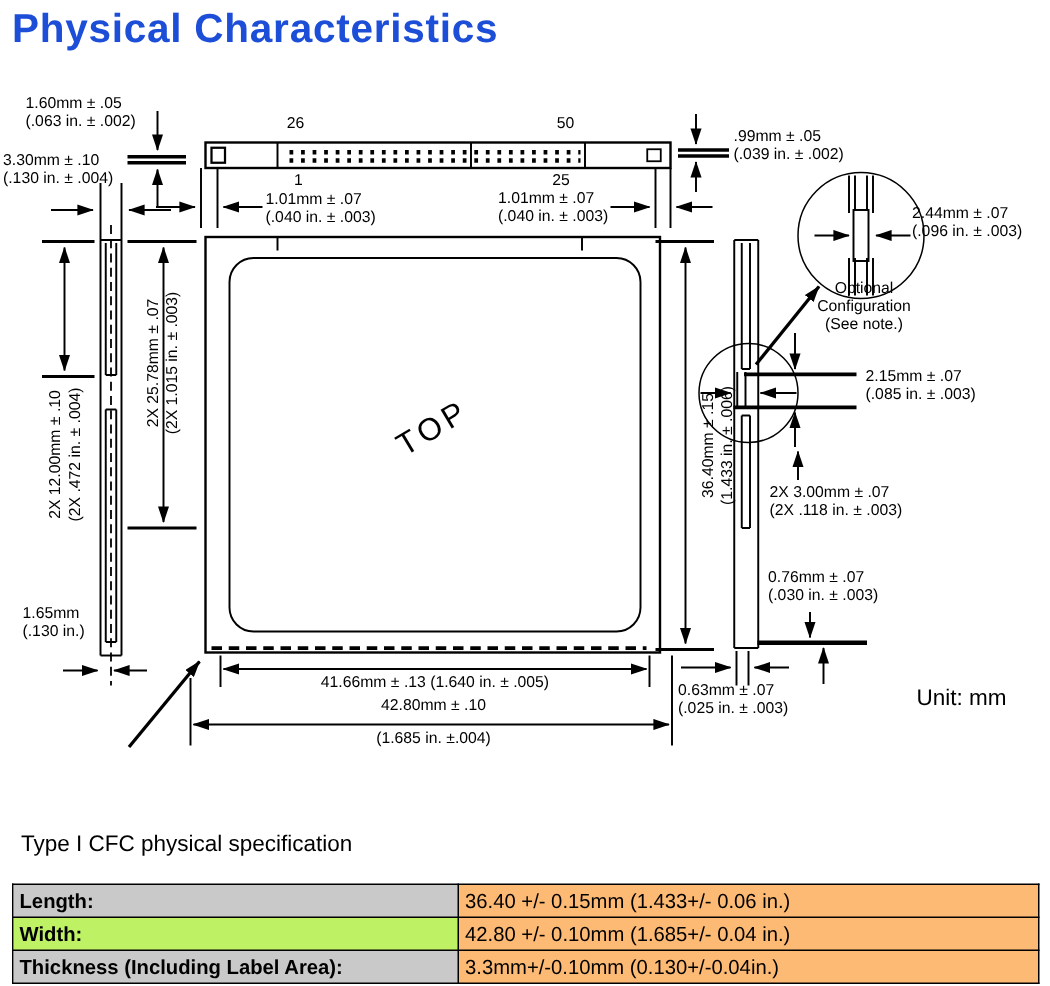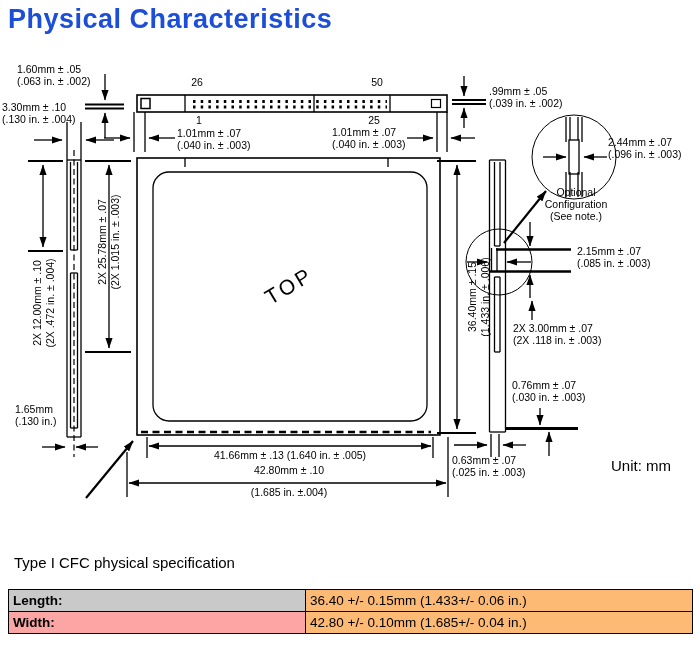--- a/index.html
+++ b/index.html
@@ -280,19 +280,23 @@
 
   <div class="caption" style="left:14px;top:554px;">Type I CFC physical specification</div>
 
   <table class="spec">
     <tbody>
         <tr>
       <td class="k" style="background: rgb(201, 201, 201);">Length:</td>
       <td class="v">36.40 +/- 0.15mm (1.433+/- 0.06 in.)</td>
     </tr>
     <tr>
-      <td class="k" style="background: #fca5a5;">Width:</td>
+      <td class="k" style="background: #bef264;">Width:</td>
       <td class="v">42.80 +/- 0.10mm (1.685+/- 0.04 in.)</td>
+    </tr>
+    <tr>
+      <td class="k" style="background: rgb(201, 201, 201);">Thickness (Including Label Area):</td>
+      <td class="v">3.3mm+/-0.10mm (0.130+/-0.04in.)</td>
     </tr>
   </tbody>
     </table>
 
 </div>
 
 </body></html>

